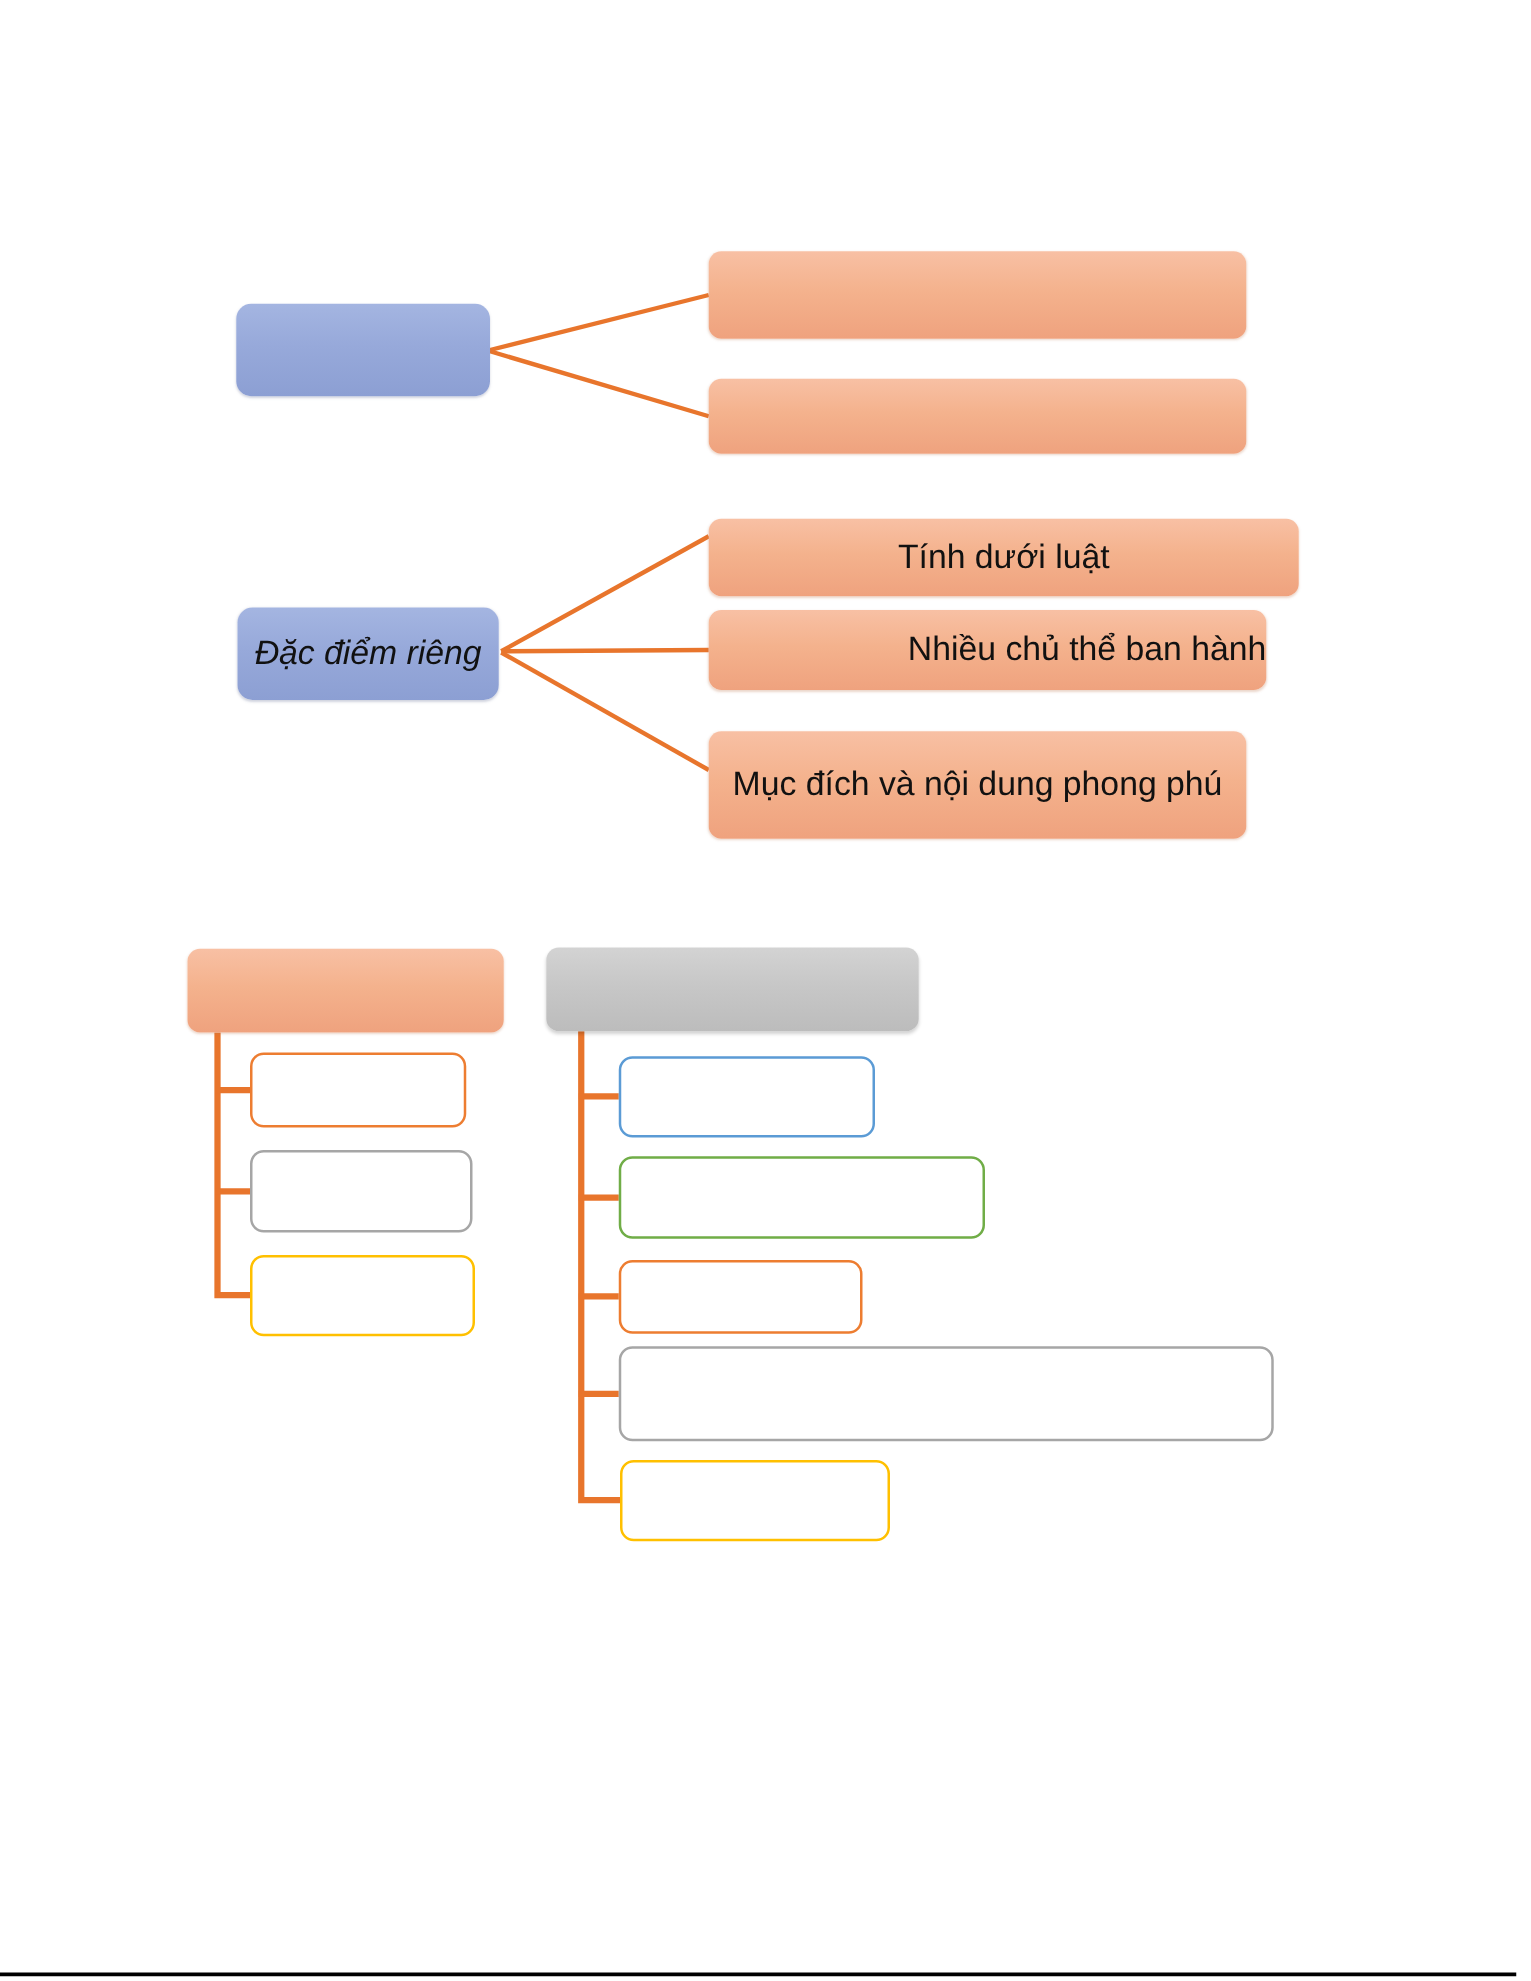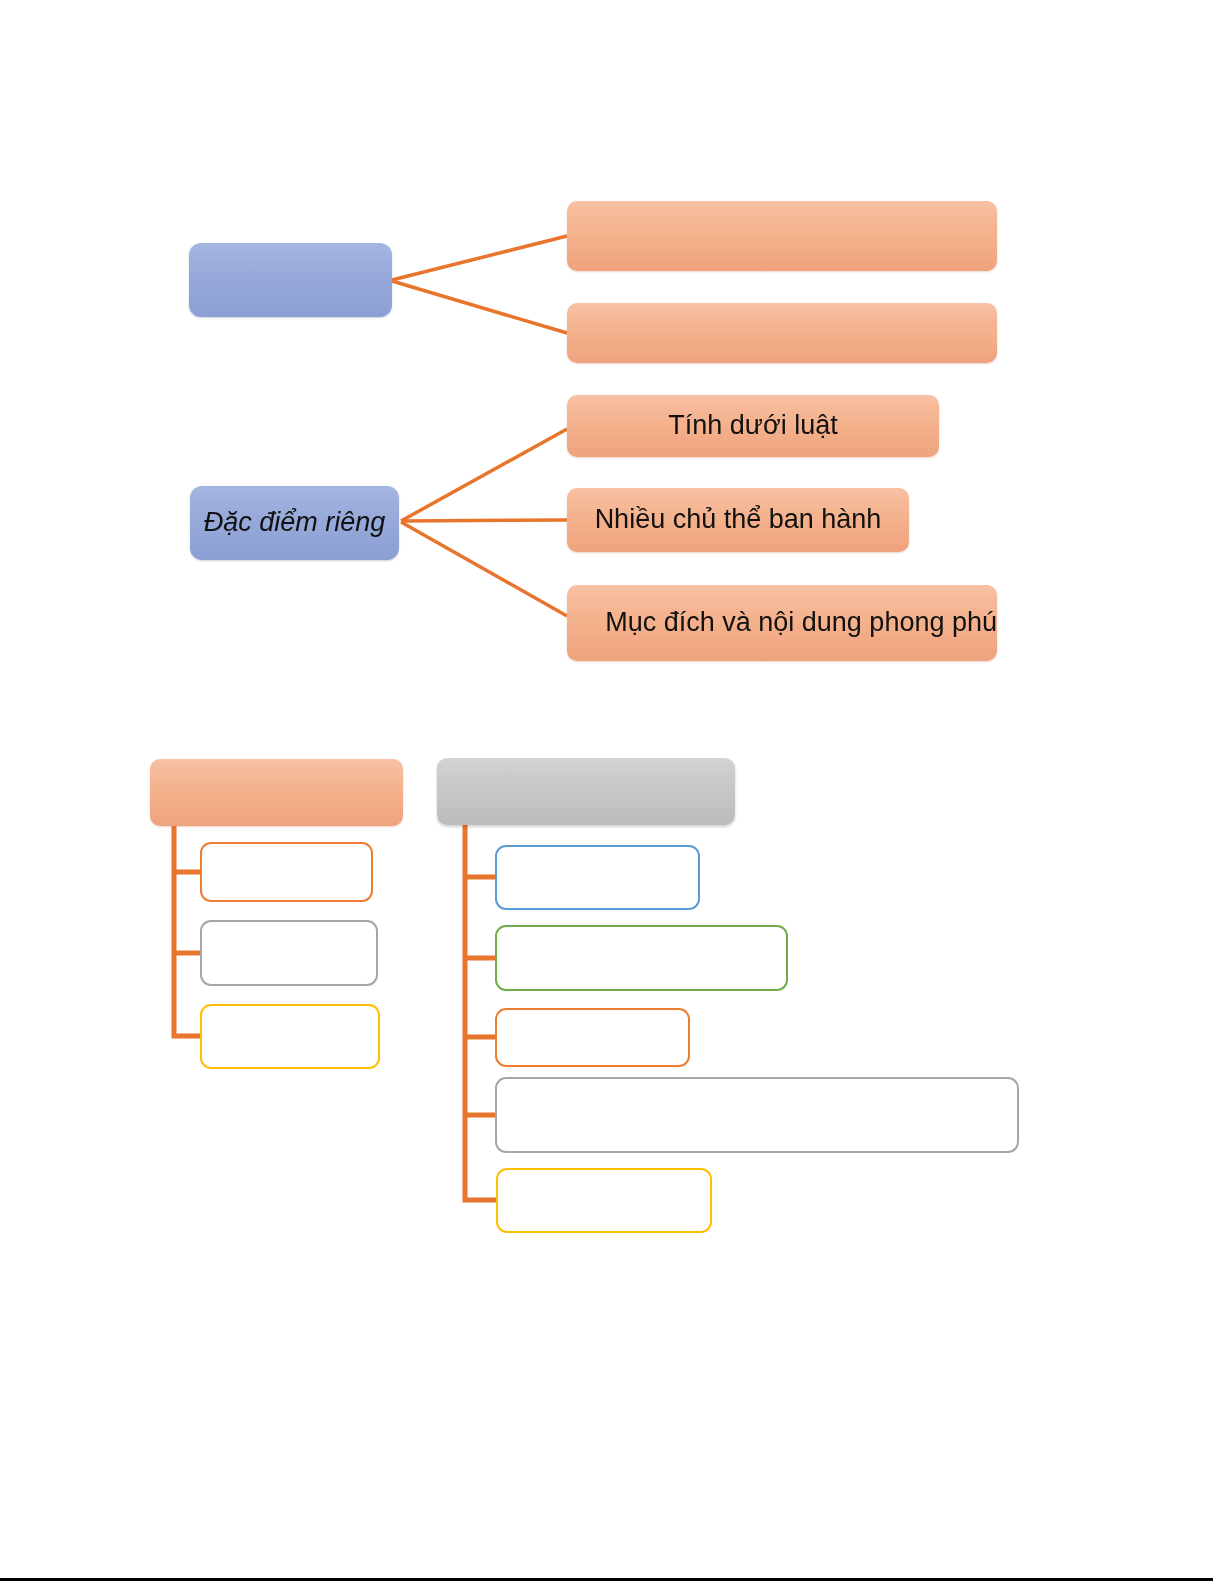--- a/index.html
+++ b/index.html
@@ -87,27 +87,27 @@
   <div class="box fill-salmon" style="left:567px;top:201px;width:430px;height:70px;">
     <span></span>
   </div>
   <div class="box fill-salmon" style="left:567px;top:303px;width:430px;height:60px;">
     <span></span>
   </div>
 
   <div class="box fill-blue" style="left:190px;top:486px;width:209px;height:74px;">
     <span>Đặc điểm riêng</span>
   </div>
-  <div class="box fill-salmon" style="left:567px;top:395px;width:372px;height:62px;">
+  <div class="box fill-salmon" style="left:567px;top:415px;width:472px;height:62px;">
     <span>Tính dưới luật</span>
   </div>
-  <div class="box fill-salmon" style="left:567px;top:488px;width:342px;height:64px;">
+  <div class="box fill-salmon" style="left:567px;top:488px;width:446px;height:64px;justify-content:flex-end;">
     <span>Nhiều chủ thể ban hành</span>
   </div>
-  <div class="box fill-salmon" style="left:567px;top:585px;width:430px;height:76px;justify-content:flex-end;">
+  <div class="box fill-salmon" style="left:567px;top:585px;width:430px;height:86px;">
     <span>Mục đích và nội dung phong phú</span>
   </div>
 
   <div class="box fill-salmon" style="left:150px;top:759px;width:253px;height:67px;">
     <span></span>
   </div>
   <div class="box outlined outline-orange" style="left:200px;top:842px;width:173px;height:60px;">
     <span></span>
   </div>
   <div class="box outlined outline-gray" style="left:200px;top:920px;width:178px;height:66px;">

